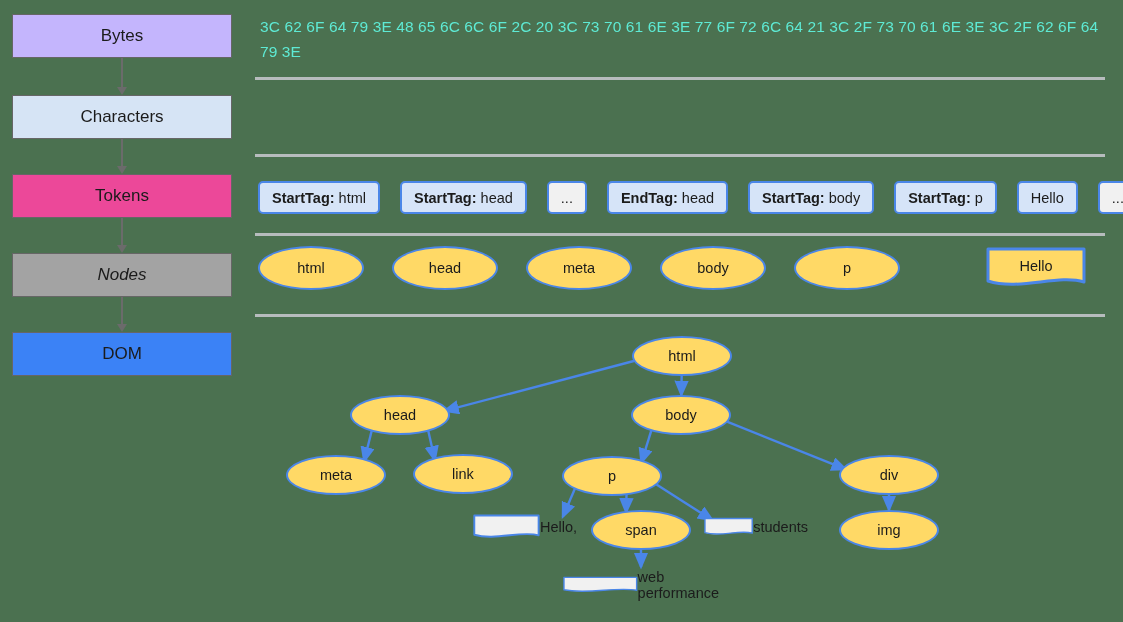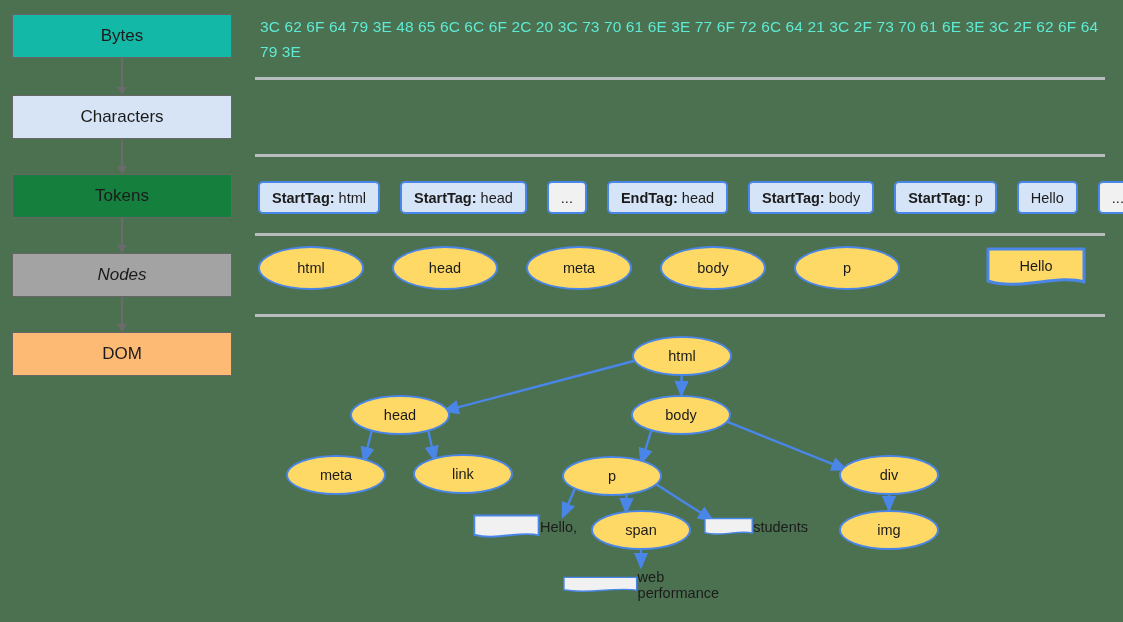--- a/index.html
+++ b/index.html
@@ -175,37 +175,37 @@
   .tnode.text-note {
     background: transparent;
   }
 </style>
 </head>
 <body>
 
 <div id="stage">
 
   <div id="pipeline">
-      <div class="pipe-box" style="top: 14px; background: #14b8a6;">
+      <div class="pipe-box" style="top: 14px; background: #c4b5fd;">
         <span>Bytes</span>
       </div>
       <div class="pipe-arrow" style="top: 58px; height: 29px;"></div>
       <div class="pipe-box" style="top: 95px; background: rgb(214, 228, 245);">
         <span>Characters</span>
       </div>
       <div class="pipe-arrow" style="top: 139px; height: 27px;"></div>
-      <div class="pipe-box" style="top: 174px; background: #15803d;">
+      <div class="pipe-box" style="top: 174px; background: #ec4899;">
         <span>Tokens</span>
       </div>
       <div class="pipe-arrow" style="top: 218px; height: 27px;"></div>
       <div class="pipe-box" style="top: 253px; background: #a3a3a3; font-style: italic;">
         <span>Nodes</span>
       </div>
       <div class="pipe-arrow" style="top: 297px; height: 27px;"></div>
-      <div class="pipe-box" style="top: 332px; background: #fdba74;">
+      <div class="pipe-box" style="top: 332px; background: #3b82f6;">
         <span>DOM</span>
       </div>
     </div>
 
   <div id="dividers">
       <div class="divider" style="top: 77px;"></div>
       <div class="divider" style="top: 154px;"></div>
       <div class="divider" style="top: 233px;"></div>
       <div class="divider" style="top: 314px;"></div>
     </div>

